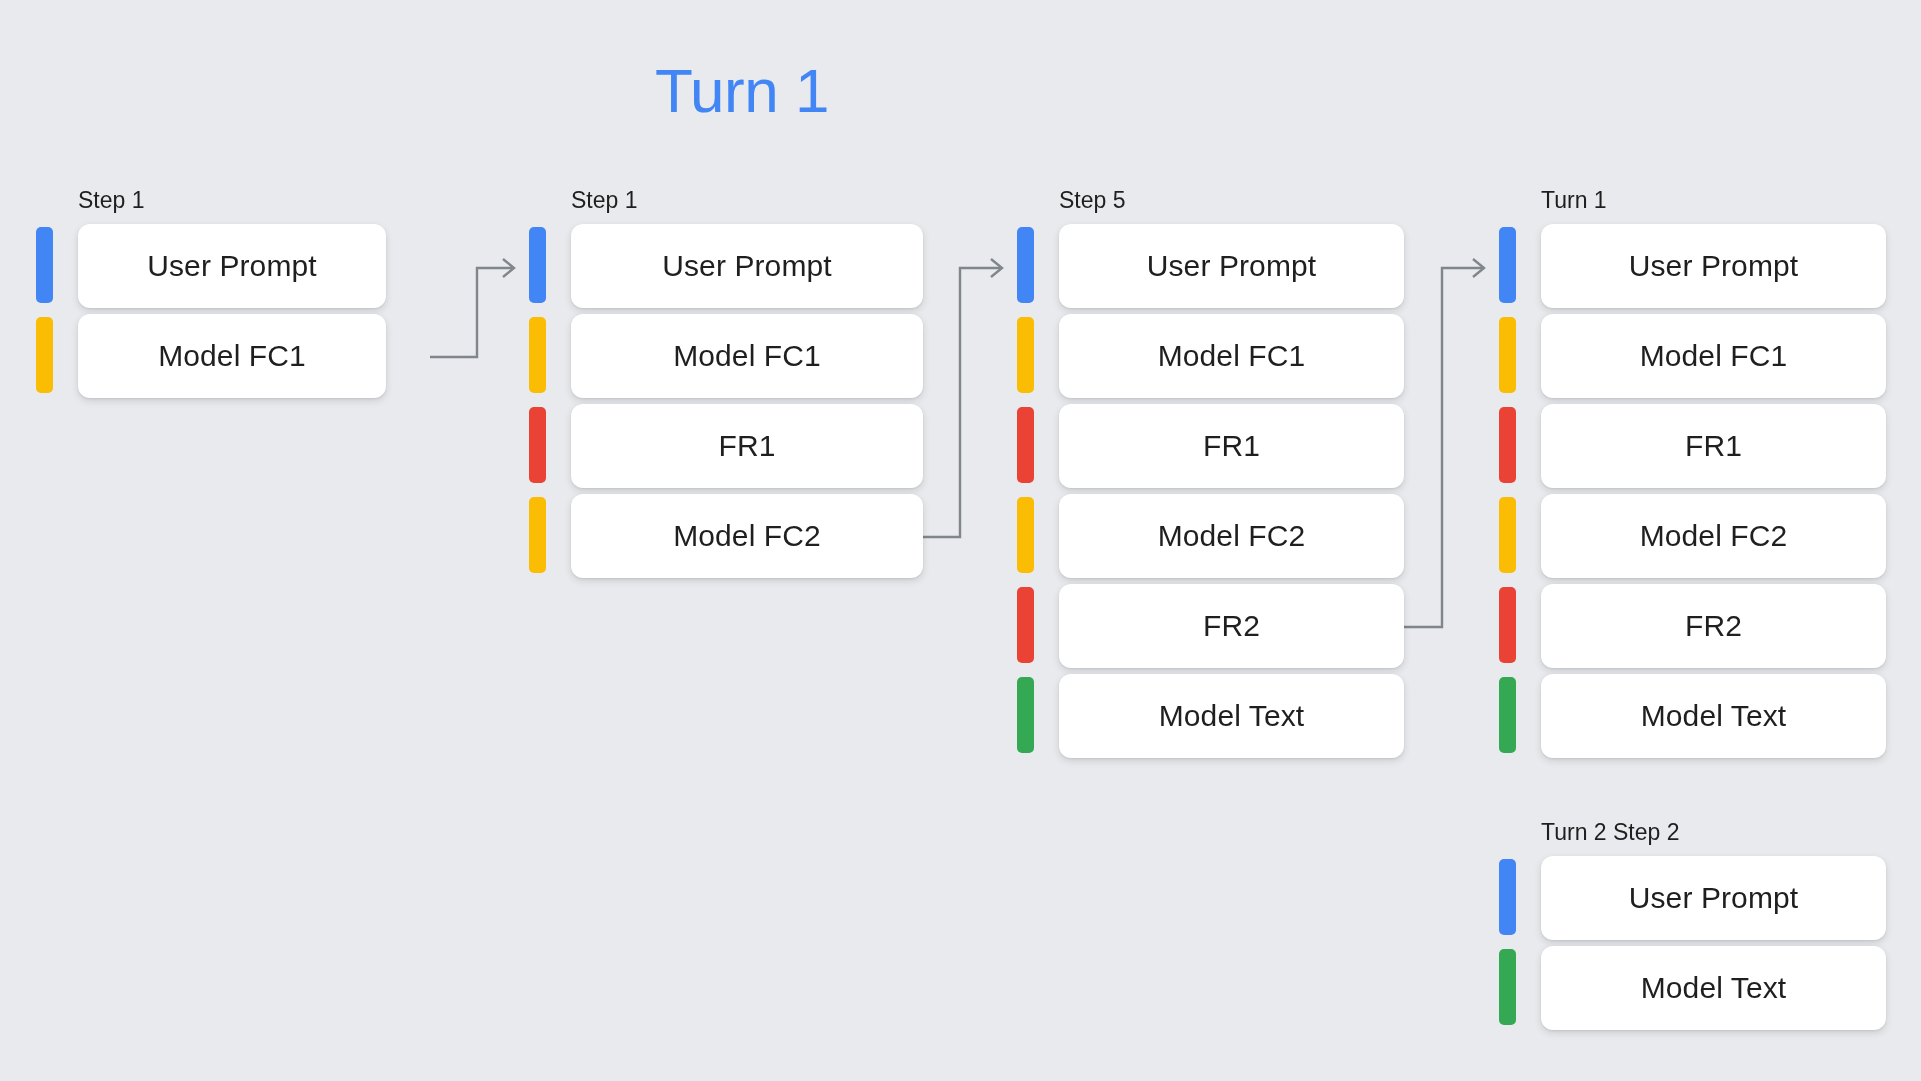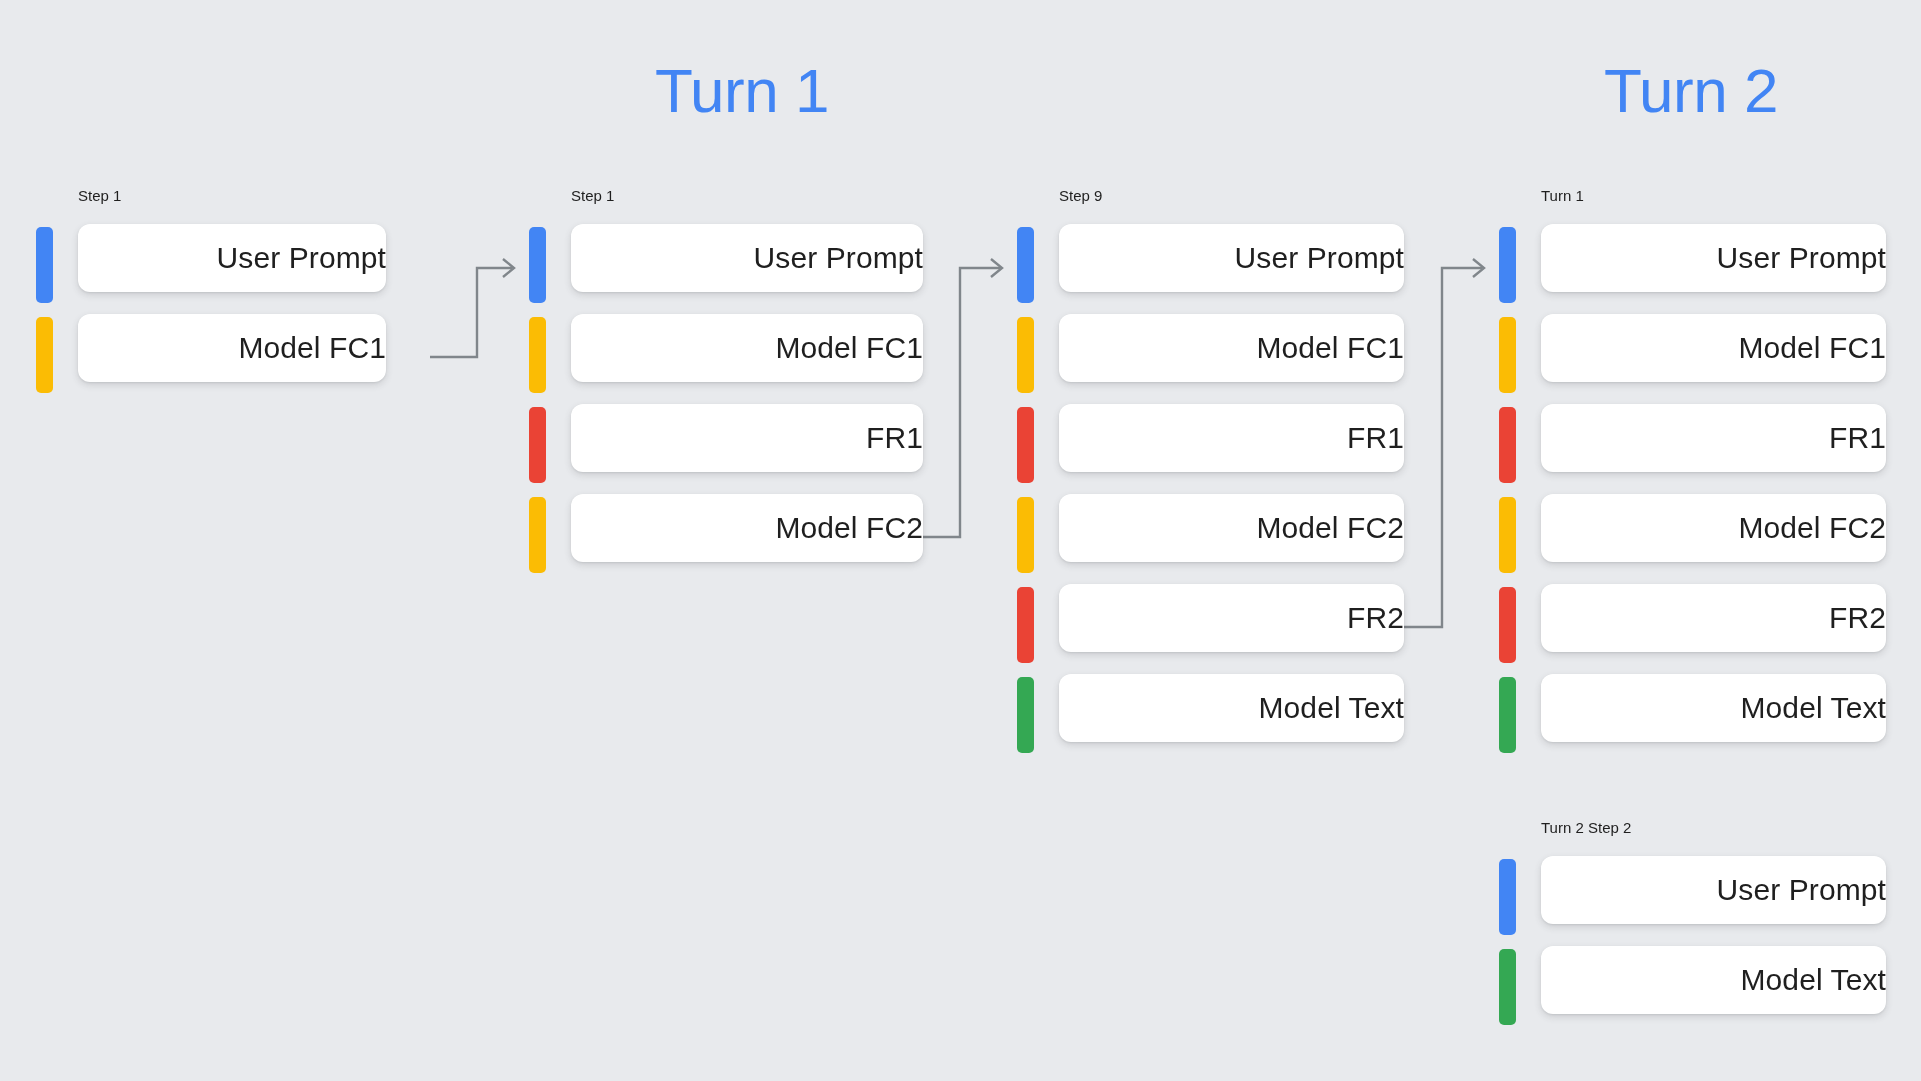--- a/index.html
+++ b/index.html
@@ -35,21 +35,21 @@
   }
   #turn-title-1 { left: 655px; top: 55px; }
   #turn-title-2 { left: 1604px; top: 55px; }
 
   
   .column {
     position: absolute;
   }
   .column-label {
     position: absolute;
-    font-size: 15px;
+    font-size: 23px;
     color: #1f1f1f;
     font-weight: 400;
     white-space: nowrap;
     left: 42px;
     top: -37px;
   }
 
   .row {
     position: relative;
     height: 90px;
@@ -64,27 +64,27 @@
   }
   .bar.blue   { background: #4285f4; }
   .bar.yellow { background: #fbbc04; }
   .bar.red    { background: #ea4335; }
   .bar.green  { background: #34a853; }
 
   .card {
     position: absolute;
     left: 42px;
     top: 0;
-    height: 68px;
+    height: 84px;
     border-radius: 12px;
     background: #ffffff;
     box-shadow: 0 3px 7px rgba(60,64,67,0.16), 0 1px 2px rgba(60,64,67,0.10);
     display: flex;
     align-items: center;
-    justify-content: flex-end;
+    justify-content: center;
   }
   .card-label {
     font-size: 30px;
     color: #1f1f1f;
     font-weight: 400;
     letter-spacing: 0.1px;
     white-space: nowrap;
   }
 
   
@@ -107,21 +107,20 @@
     stroke-linecap: butt;
     stroke-linejoin: miter;
   }
 </style>
 </head>
 <body>
 
 <div id="canvas">
 
   <div class="turn-title" id="turn-title-1">Turn 1</div>
-  <div class="turn-title" id="turn-title-2">Turn 2</div>
 
   <svg id="connectors" viewBox="0 0 1921 1081" xmlns="http://www.w3.org/2000/svg">
     <path class="conn-path" d="M 430 357 L 477 357 L 477 268 L 512 268"></path>
     <path class="conn-head" d="M 503 259 L 514 268 L 503 277"></path>
 
     <path class="conn-path" d="M 919 537 L 960 537 L 960 268 L 1000 268"></path>
     <path class="conn-head" d="M 991 259 L 1002 268 L 991 277"></path>
 
     <path class="conn-path" d="M 1400 627 L 1442 627 L 1442 268 L 1482 268"></path>
     <path class="conn-head" d="M 1473 259 L 1484 268 L 1473 277"></path>
@@ -164,21 +163,21 @@
           </div>
         </div>
         <div class="row">
           <div class="bar yellow"></div>
           <div class="card" style="width: 352px;">
             <span class="card-label">Model FC2</span>
           </div>
         </div>
       </div>
       <div class="column" style="left: 1017px; top: 224px;">
-        <div class="column-label">Step 9</div>
+        <div class="column-label">Step 5</div>
         <div class="row">
           <div class="bar blue"></div>
           <div class="card" style="width: 345px;">
             <span class="card-label">User Prompt</span>
           </div>
         </div>
         <div class="row">
           <div class="bar yellow"></div>
           <div class="card" style="width: 345px;">
             <span class="card-label">Model FC1</span>

